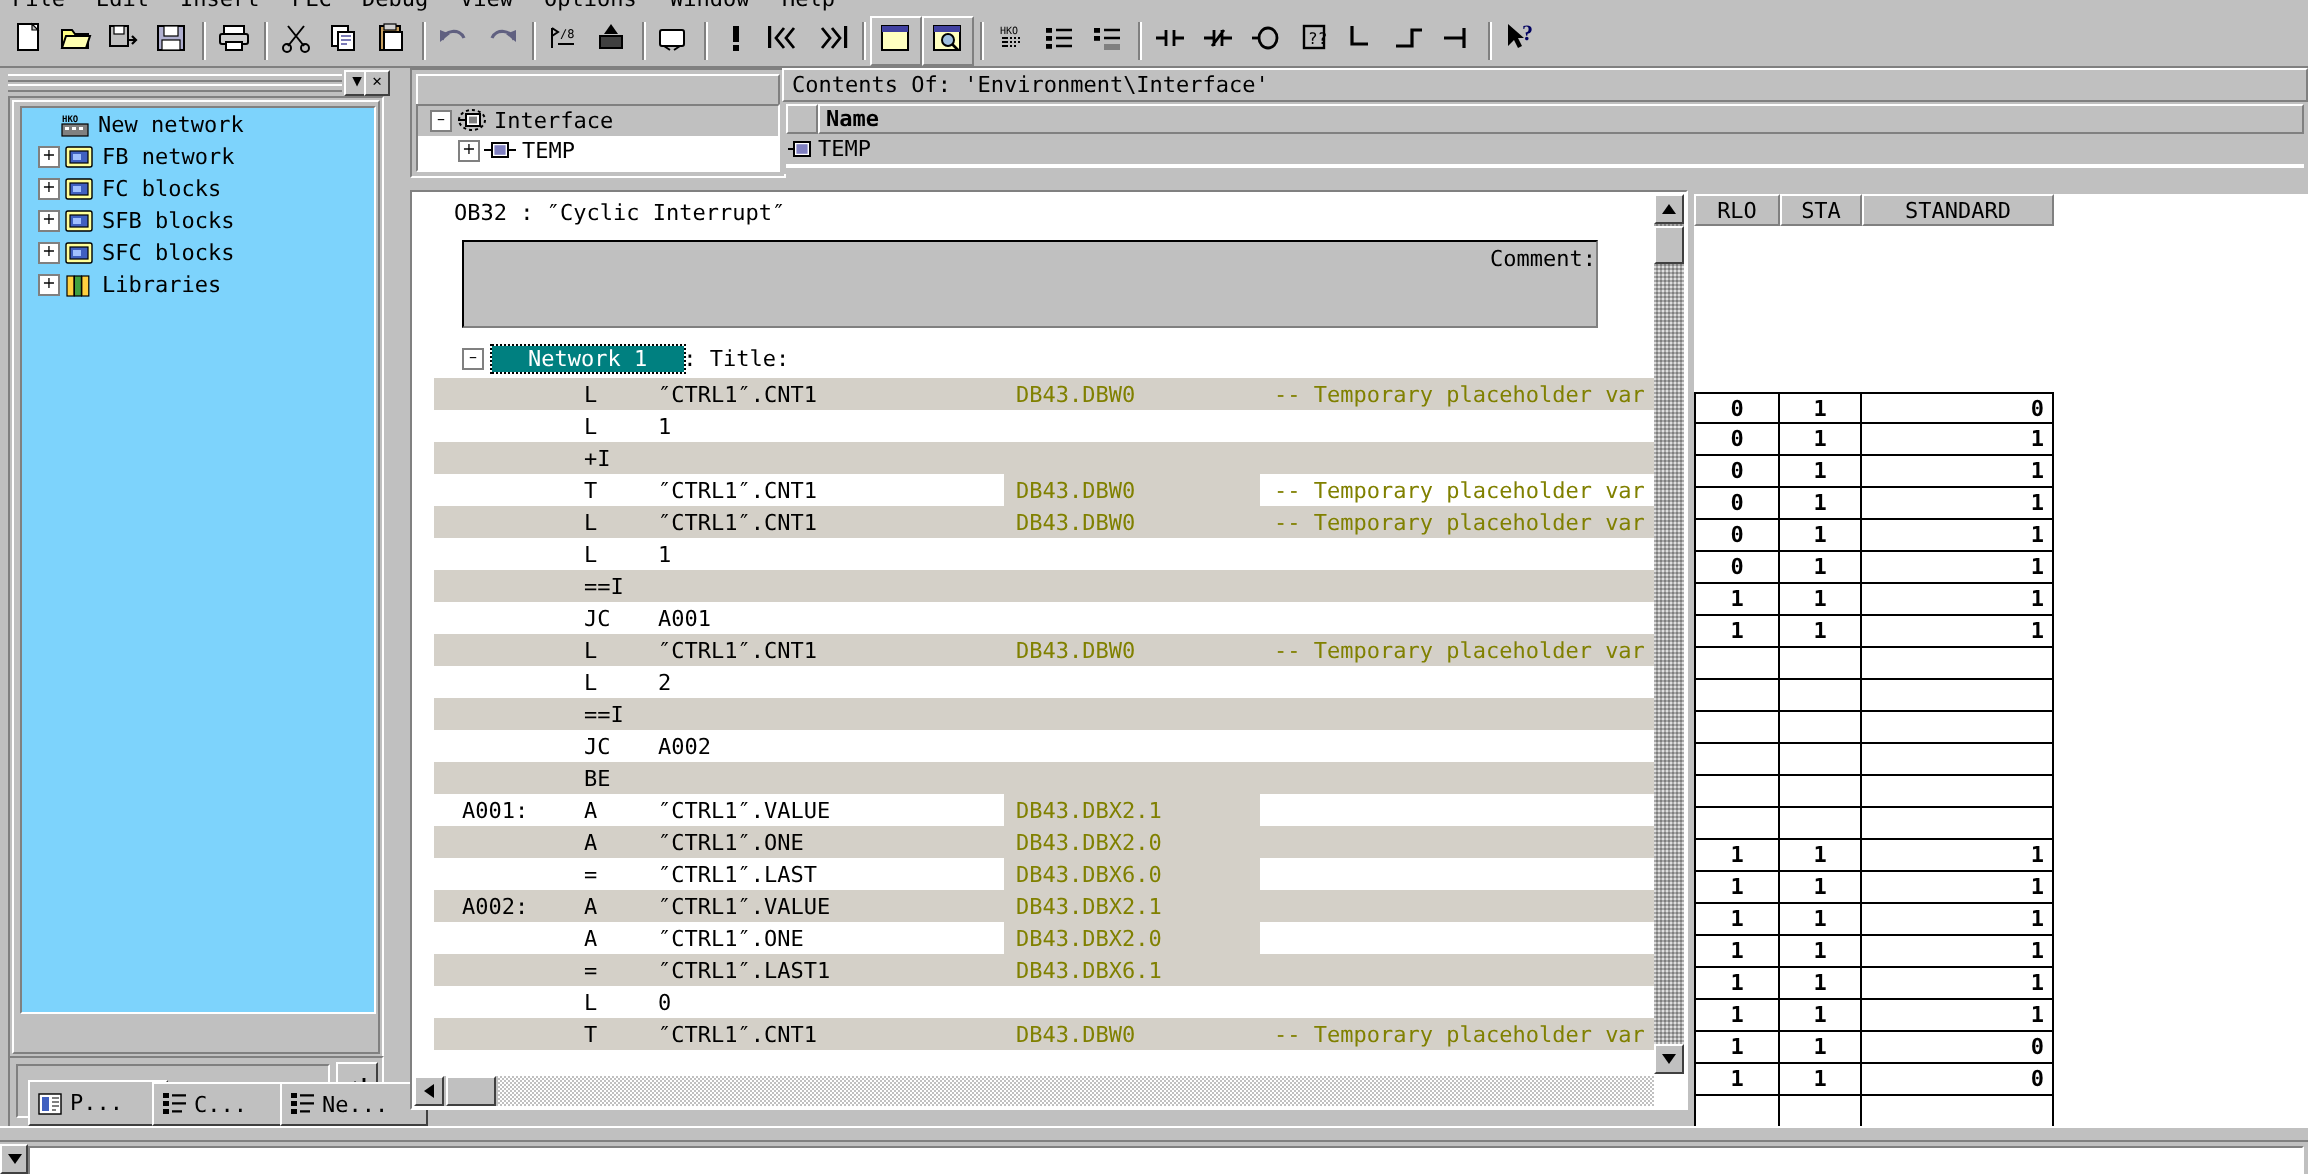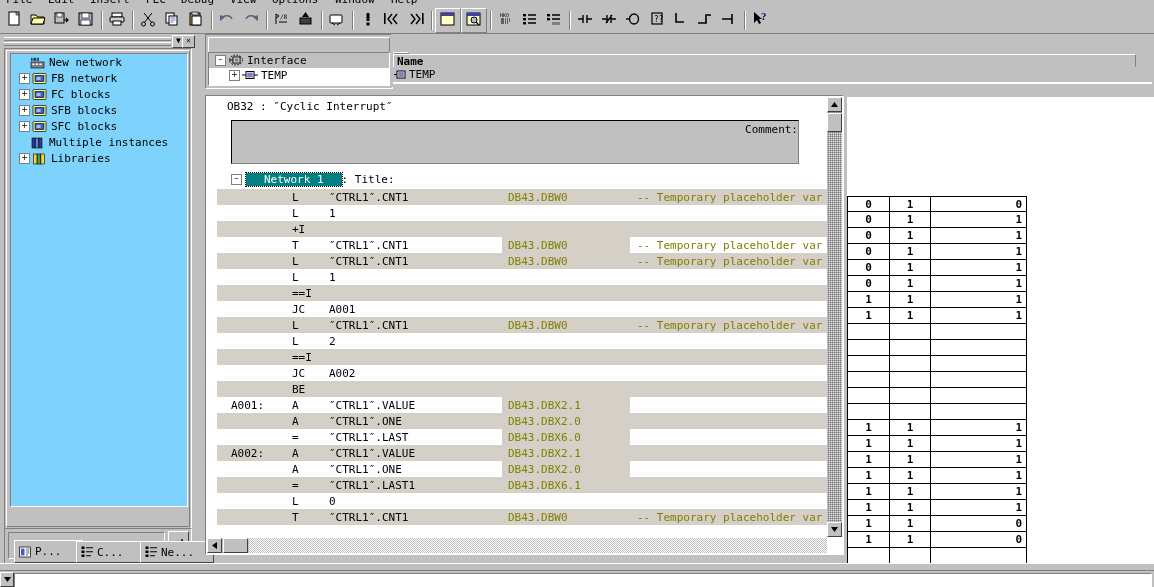--- a/index.html
+++ b/index.html
@@ -74,21 +74,21 @@
   .iflist{position:absolute;left:2px;top:17px;width:180px;height:32px;background:#fff;
           border-top:1px solid #808080;border-left:1px solid #808080;border-right:1px solid #fff;border-bottom:1px solid #fff;overflow:hidden;}
   .ifrow{height:15px;display:flex;align-items:center;font-size:11px;white-space:nowrap;}
   .ifsel{background:#c0c0c0;}
 
   
   .ctwin{position:absolute;left:391px;top:34px;width:763px;height:53px;background:#c0c0c0;}
   .cthead{position:absolute;left:0;top:0;width:763px;height:17px;background:#c0c0c0;
           border-top:1px solid #fff;border-left:1px solid #fff;border-right:1px solid #808080;border-bottom:1px solid #808080;
           display:flex;align-items:center;padding-left:4px;box-sizing:border-box;font-size:11px;}
-  .ctcols{position:absolute;left:2px;top:18px;width:759px;height:15px;display:flex;flex-direction:column;}
+  .ctcols{position:absolute;left:2px;top:18px;width:759px;height:15px;display:flex;}
   .ctcol{height:15px;background:#c0c0c0;display:flex;align-items:center;padding-left:3px;box-sizing:border-box;
          border-top:1px solid #fff;border-left:1px solid #fff;border-right:1px solid #808080;border-bottom:1px solid #808080;
          font-size:11px;font-weight:bold;}
   .ctbody{position:absolute;left:2px;top:33px;width:759px;height:17px;background:#fff;overflow:hidden;}
   .ctrow{height:15px;display:flex;align-items:center;background:#c0c0c0;font-size:11px;}
 
   
   .editwin{position:absolute;left:205px;top:95px;width:637px;height:458px;background:#fff;
            border-top:1px solid #808080;border-left:1px solid #808080;border-right:1px solid #fff;border-bottom:1px solid #fff;}
   .edit-inner{position:absolute;left:11px;top:1px;width:620px;height:440px;overflow:hidden;background:#fff;}
@@ -418,29 +418,20 @@
             <div class="tnode">
               <span class="texp">+</span>
               <span class="ticon"><svg width="16" height="13" viewBox="0 0 16 13">
                   <rect x="1" y="1.5" width="13" height="10" rx="1" fill="#ffff99" stroke="#000" stroke-width=".7"></rect>
                   <rect x="3" y="3.5" width="9" height="6" fill="#4060c0" stroke="#000" stroke-width=".6"></rect>
                   <rect x="4.5" y="5" width="4" height="3" fill="#a0c0ff"></rect>
                 </svg></span>
               <span class="tlabel">SFC blocks</span>
             </div>
             <div class="tnode">
-              <span class="texp blank"></span>
-              <span class="ticon"><svg width="16" height="13" viewBox="0 0 16 13">
-                  <rect x="2" y="2" width="3" height="10" fill="#2040a0" stroke="#000" stroke-width=".6"></rect>
-                  <rect x="5.5" y="2" width="3" height="10" fill="#6080d0" stroke="#000" stroke-width=".6"></rect>
-                  <rect x="9" y="2" width="3" height="10" fill="#304090" stroke="#000" stroke-width=".6"></rect>
-                </svg></span>
-              <span class="tlabel">Multiple instances</span>
-            </div>
-            <div class="tnode">
               <span class="texp">+</span>
               <span class="ticon"><svg width="16" height="13" viewBox="0 0 16 13">
                   <rect x="1.5" y="2" width="3.5" height="10" fill="#ffd040" stroke="#000" stroke-width=".6"></rect>
                   <rect x="5.2" y="2" width="3.5" height="10" fill="#40a040" stroke="#000" stroke-width=".6"></rect>
                   <rect x="8.9" y="2" width="3.5" height="10" fill="#ffd040" stroke="#000" stroke-width=".6"></rect>
                 </svg></span>
               <span class="tlabel">Libraries</span>
             </div>
           </div>
       </div>
@@ -510,20 +501,21 @@
             <rect x="5.2" y="3.6" width="5.6" height="4.8" fill="#8080c0"></rect>
             <line x1="12" y1="6" x2="16" y2="6" stroke="#000"></line>
           </svg>
         </span>
         <span>TEMP</span>
       </div>
     </div>
   </div>
 
   <div class="ctwin">
+    <div class="cthead">Contents Of: 'Environment\Interface'</div>
     <div class="ctcols">
       <div class="ctcol" style="width:16px;"></div>
       <div class="ctcol" style="width:743px;">Name</div>
     </div>
     <div class="ctbody">
       <div class="ctrow">
         <span style="width:16px;display:flex;align-items:center;justify-content:center;">
           <svg width="14" height="11" viewBox="0 0 14 11">
             <line x1="0" y1="5.5" x2="3" y2="5.5" stroke="#000"></line>
             <rect x="3" y="2" width="8" height="7" fill="#fff" stroke="#000"></rect>
@@ -673,20 +665,25 @@
       </div>
       <div class="sbthumb" style="left:16px;top:0;width:25px;height:15px;"></div>
       <div style="position:absolute;left:42px;top:0;right:0;height:15px;
         background-color:#dfdfdf;
         background-image:repeating-conic-gradient(#c0c0c0 0 25%, #ffffff 0 50%);
         background-size:2px 2px;"></div>
     </div>
   </div>
 
   <div class="sttab">
+    <div class="sthead" id="sthead">
+        <div class="sthc" style="width: 43px;">RLO</div>
+        <div class="sthc" style="width: 41px;">STA</div>
+        <div class="sthc" style="width: 96px;">STANDARD</div>
+      </div>
     <div class="stbody" id="stbody">
         <div class="strow first">
           <div class="stc rlo">0</div>
           <div class="stc sta">1</div>
           <div class="stc std">0</div>
         </div>
         <div class="strow">
           <div class="stc rlo">0</div>
           <div class="stc sta">1</div>
           <div class="stc std">1</div>

